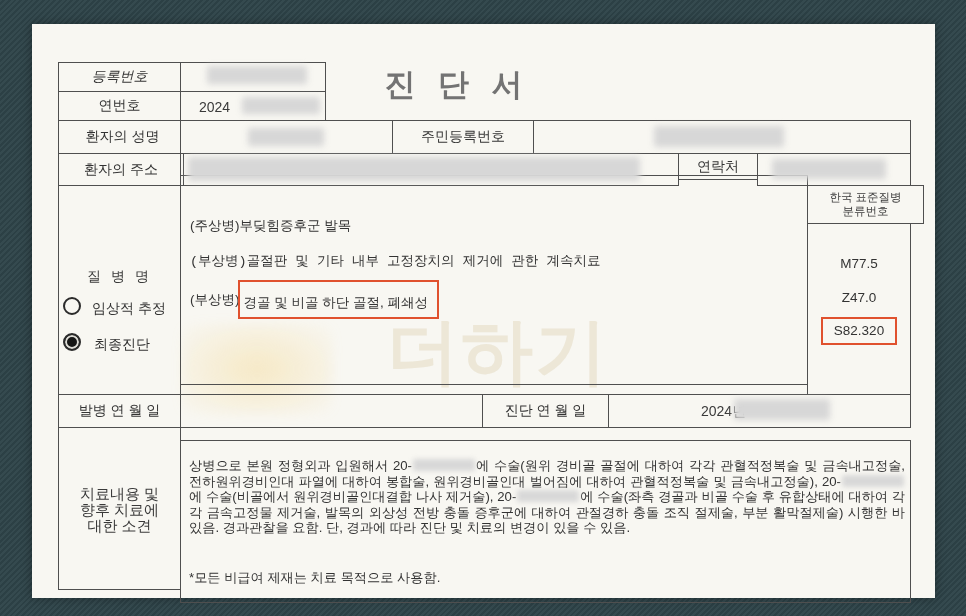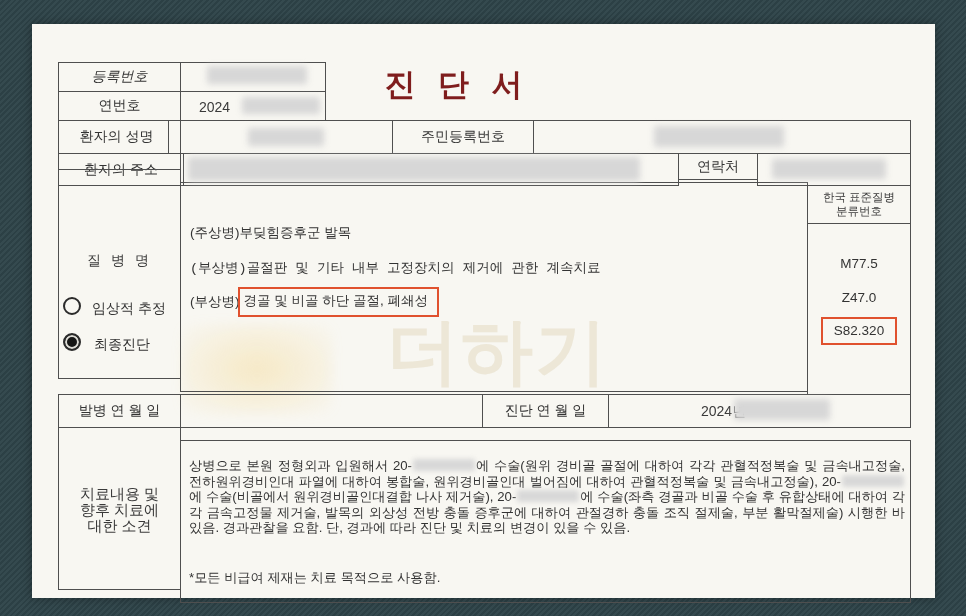--- a/index.html
+++ b/index.html
@@ -26,30 +26,30 @@
     position: absolute; left: 150px; top: 300px; width: 150px; height: 90px;
     background: radial-gradient(ellipse at center, rgba(243,208,118,0.35), rgba(243,208,118,0));
     filter: blur(6px); z-index: 0; pointer-events: none;
   }
   .cell {
     position: absolute; border: 1px solid #4f4f4f; background: transparent; z-index: 1;
   }
   .lbl { display: flex; align-items: center; justify-content: center; font-size: 14px; color: #333; }
   .title {
     position: absolute; left: 315px; top: 40px; width: 220px; text-align: center;
-    font-size: 31px; font-weight: bold; letter-spacing: 7px; color: #7f1d1d; z-index: 1;
+    font-size: 31px; font-weight: bold; letter-spacing: 7px; color: #737373; z-index: 1;
   }
   .blur-box { position: absolute; background: #d7d7d7; filter: blur(3px); border-radius: 2px; z-index: 2; }
   .inline-blur {
     display: inline-block; width: 62px; height: 12px; background: #d8d8d8;
     filter: blur(2.5px); border-radius: 2px; margin: 0 1px -1px 1px;
   }
   .dx-line { position: absolute; left: 9px; font-size: 13.5px; color: #333; white-space: nowrap; z-index: 1; }
   .red-box {
-    display: inline-block; border: 2px solid #e0512e; padding: 3px 9px 5px 4px; margin-left: -2px;
+    display: inline-block; border: 2px solid #e0512e; padding: 12px 9px 5px 4px; margin-left: -2px;
   }
   .code { position: absolute; width: 100%; text-align: center; font-size: 13.5px; color: #333; }
   .code .red-box { padding: 4px 11px 5px 11px; margin-left: 0; }
   .radio { position: absolute; width: 18px; height: 18px; border: 2px solid #2b2b2b; border-radius: 50%; background: #f8f7f2; z-index: 1; }
   .radio.filled { background: #161616; box-shadow: inset 0 0 0 2px #dddcd6; }
   .radio-label { position: absolute; font-size: 14px; color: #333; z-index: 1; white-space: nowrap; }
   .opinion-body {
     position: absolute; left: 8px; top: 17px; width: 716px;
     font-size: 13.2px; line-height: 15.6px; color: #333; text-align: justify;
   }
@@ -71,57 +71,57 @@
   <div class="cell lbl" style="left:26px; top:38px; width:123px; height:30px;font-style:italic;">등록번호</div>
   <div class="cell" style="left:148px; top:38px; width:146px; height:30px;"></div>
   <div class="blur-box" style="left:175px; top:42px; width:100px; height:18px;"></div>
 
   <div class="cell lbl" style="left:26px; top:67px; width:123px; height:30px;">연번호</div>
   <div class="cell" style="left:148px; top:67px; width:146px; height:30px;">
     <span style="position:absolute; left:18px; top:7px; font-size:14px;">2024</span>
   </div>
   <div class="blur-box" style="left:210px; top:73px; width:78px; height:17px;"></div>
 
-  <div class="cell lbl" style="left:26px; top:96px; width:111px; height:34px;padding-left:6px;">환자의 성명</div>
+  <div class="cell lbl" style="left:26px; top:96px; width:123px; height:34px;padding-left:6px;">환자의 성명</div>
   <div class="cell" style="left:148px; top:96px; width:213px; height:34px;"></div>
   <div class="blur-box" style="left:216px; top:104px; width:76px; height:18px;"></div>
   <div class="cell lbl" style="left:360px; top:96px; width:142px; height:34px;">주민등록번호</div>
   <div class="cell" style="left:501px; top:96px; width:378px; height:34px;"></div>
   <div class="blur-box" style="left:622px; top:102px; width:130px; height:21px;"></div>
 
   <div class="cell lbl" style="left:26px; top:129px; width:126px; height:33px;">환자의 주소</div>
   <div class="cell" style="left:148px; top:129px; width:499px; height:33px;"></div>
   <div class="blur-box" style="left:156px; top:133px; width:452px; height:24px;"></div>
   <div class="cell lbl" style="left:646px; top:129px; width:80px; height:27px;">연락처</div>
   <div class="cell" style="left:725px; top:129px; width:154px; height:33px;"></div>
   <div class="blur-box" style="left:740px; top:135px; width:114px; height:20px;"></div>
 
-  <div class="cell" style="left:26px; top:145px; width:123px; height:210px;">
+  <div class="cell" style="left:26px; top:161px; width:123px; height:210px;">
     <div class="section-label" style="top:82px;">질 병 명</div>
   </div>
 
   <div class="radio" style="left:31px; top:273px;"></div>
   <div class="radio-label" style="left:60px; top:276px;">임상적 추정</div>
   <div class="radio filled" style="left:31px; top:309px;"></div>
   <div class="radio-label" style="left:62px; top:312px;">최종진단</div>
 
-  <div class="cell" style="left:148px; top:158px; width:628px; height:210px;">
+  <div class="cell" style="left:148px; top:151px; width:628px; height:210px;">
     <div class="dx-line" style="top:41px;">
       <span>(주상병)</span><span>부딪힘증후군 발목</span>
     </div>
     <div class="dx-line" style="top:76px;font-family:Liberation Mono, monospace;">
       <span>(부상병)</span><span>골절판 및 기타 내부 고정장치의 제거에 관한 계속치료</span>
     </div>
     <div class="dx-line" style="top:104px; display:flex; align-items:center;">
       <span>(부상병)</span>
         <span class="red-box">경골 및 비골 하단 골절, 폐쇄성</span>
     </div>
   </div>
 
-  <div class="cell" style="left:775px; top:161px; width:104px; height:39px;">
+  <div class="cell" style="left:775px; top:161px; width:117px; height:39px;">
     <div style="width:100%; text-align:center; font-size:11.5px; line-height:14px; padding-top:4px;">
       <div>한국 표준질병</div>
       <div>분류번호</div>
     </div>
   </div>
   <div class="cell" style="left:775px; top:199px; width:104px; height:172px;">
     <div class="code" style="top:32px;">M77.5</div>
     <div class="code" style="top:66px;">Z47.0</div>
     <div class="code" style="top:93px;">
       <span class="red-box">S82.320</span>

